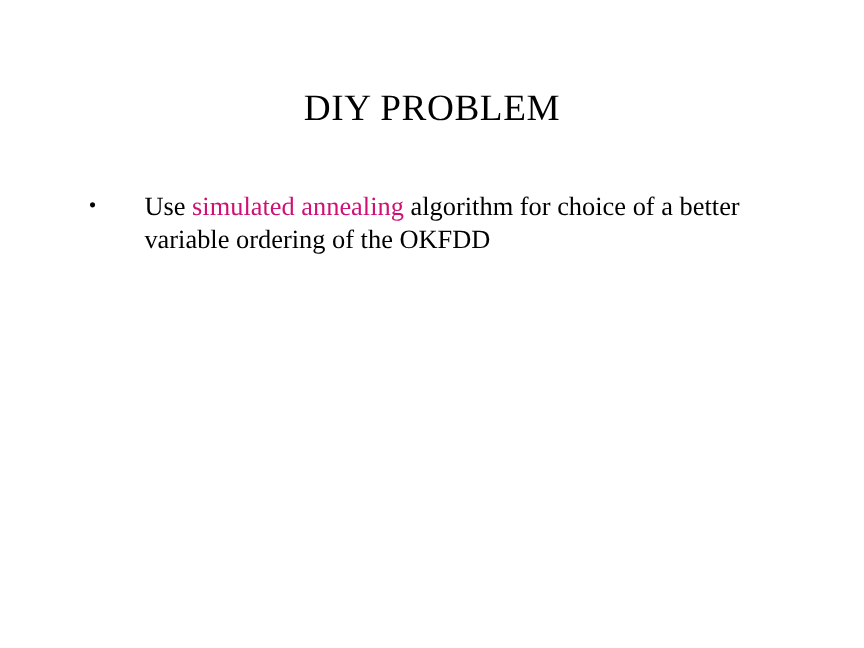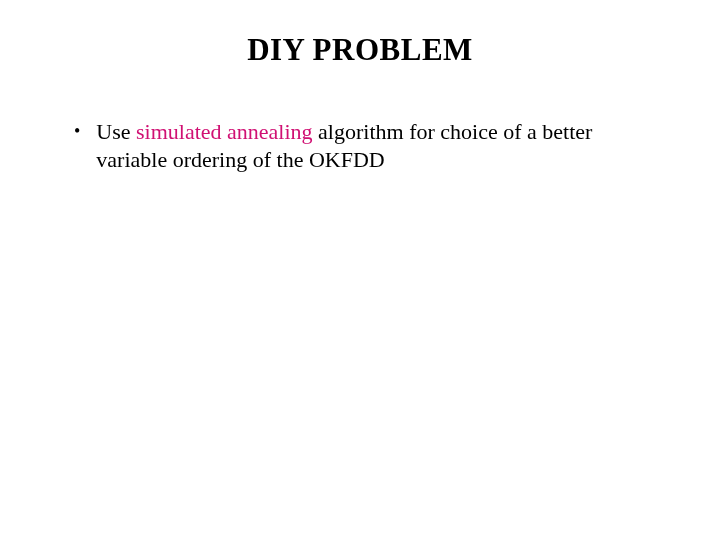--- a/index.html
+++ b/index.html
@@ -16,22 +16,22 @@
       position: relative;
     }
     .slide {
       width: 100%;
       height: 100%;
       padding: 0;
     }
     .title {
       text-align: center;
       font-size: 31px;
-      font-weight: bold;
-      padding-top: 32px;
+      font-weight: normal;
+      padding-top: 72px;
       letter-spacing: 0.5px;
     }
     .content {
       padding-top: 50px;
       padding-left: 70px;
       padding-right: 60px;
     }
     .bullet-item {
       display: flex;
       align-items: flex-start;
@@ -39,20 +39,21 @@
       line-height: 1.25;
     }
     .bullet-marker {
       padding-right: 16px;
       padding-left: 4px;
       font-size: 18px;
       line-height: 1.5;
     }
     .bullet-text {
       flex: 1;
+      margin-left: 24px;
     }
     .highlight {
       color: #d01073;
     }
   </style>
 </head>
 <body>
 
 <div class="slide">
   <h1 class="title">DIY PROBLEM</h1>

